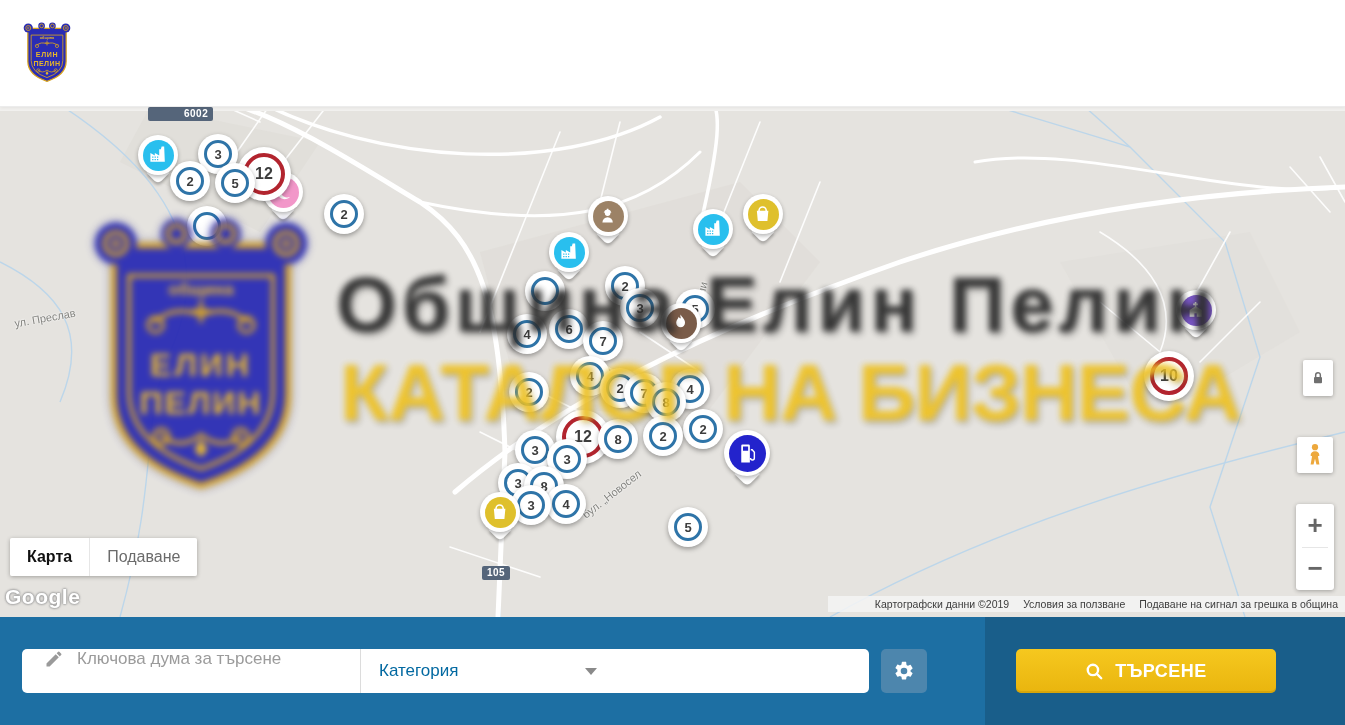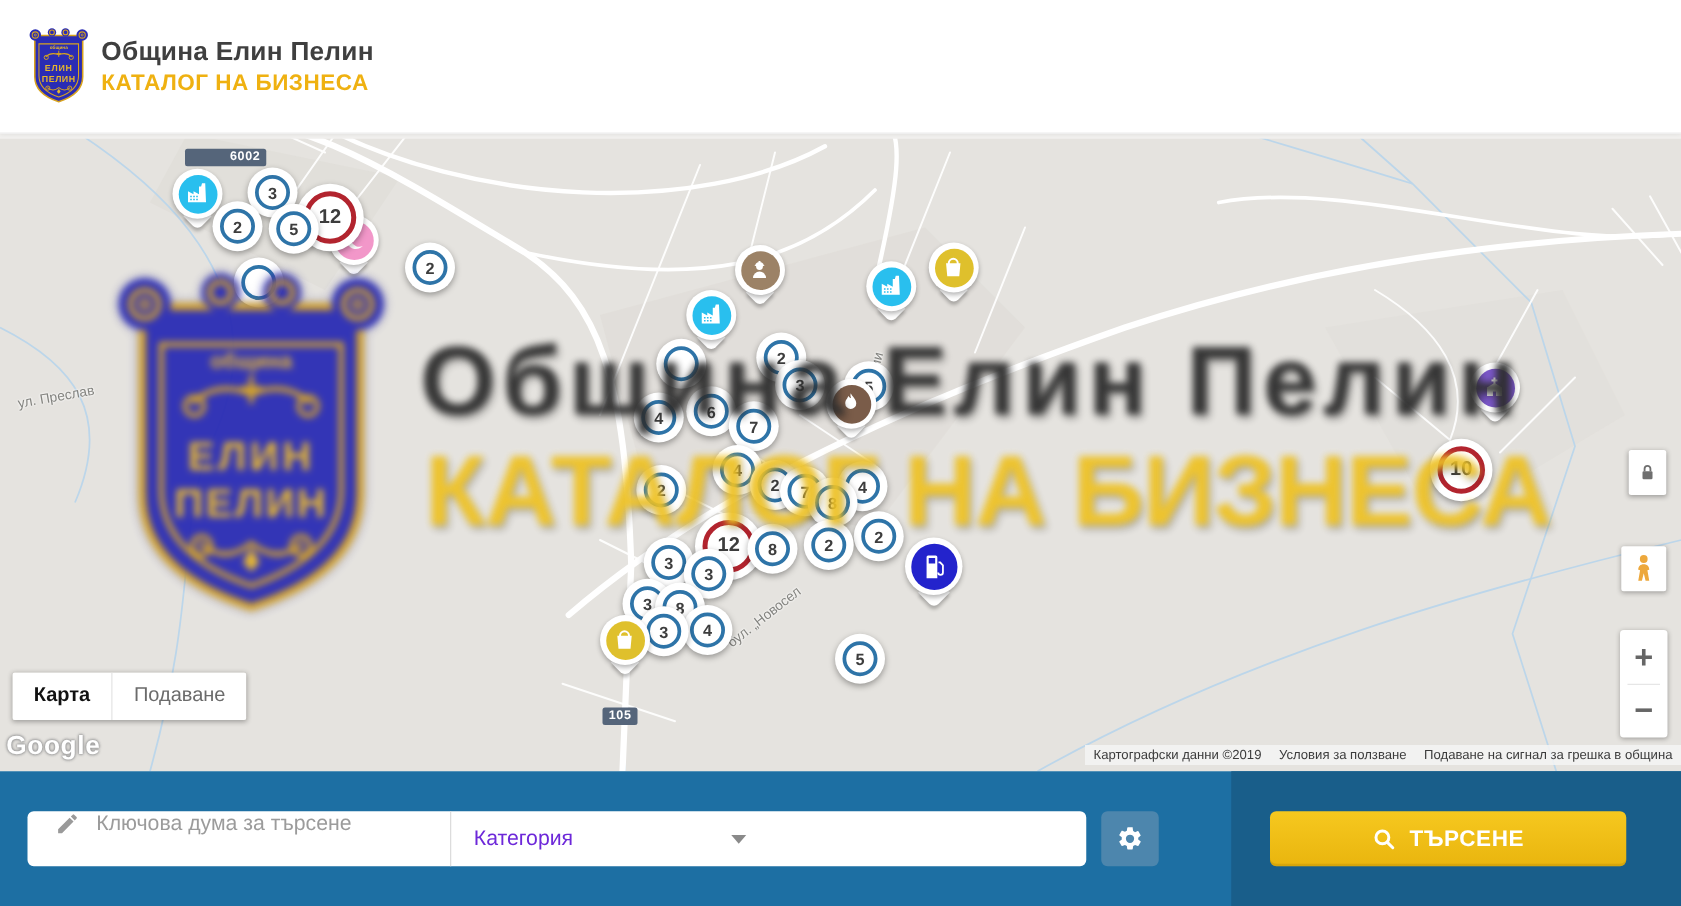--- a/index.html
+++ b/index.html
@@ -59,21 +59,21 @@
              box-shadow:0 1px 4px rgba(0,0,0,.3); border-radius:2px; overflow:hidden; cursor:pointer; }
   .maptype-btn { background:#fff; height:38px; display:flex; align-items:center; padding:0 17px; font-size:16px; }
   .maptype-btn.active { font-weight:bold; color:#111;text-align:center; }
   .maptype-btn.inactive { color:#6b6b6b; border-left:1px solid #e6e6e6; }
 
   .google-logo { position:absolute; left:5px; top:478px; z-index:50; font-size:21px; font-weight:bold;
                  color:#fff; letter-spacing:.5px;
                  text-shadow:0 0 2px #9c9c9c,0 0 2px #9c9c9c,0 0 3px #9c9c9c; }
 
   .attribution { position:absolute; right:0; bottom:5px; height:16px; background:rgba(245,245,245,.85);
-                 display:flex; align-items:center; gap:0; z-index:50; font-size:10.5px; color:#3c3c3c; }
+                 display:flex; align-items:center; gap:0; z-index:50; font-size:10.5px; color:#3c3c3c;padding-left:40px; }
   .attribution span { padding:0 7px; white-space:nowrap; }
 
   .ctrl-btn { position:absolute; background:#fff; box-shadow:0 1px 4px rgba(0,0,0,.3); z-index:50;
               display:flex; align-items:center; justify-content:center; cursor:pointer; border-radius:2px; }
   .ctrl-lock { left:1303px; top:253px; width:30px; height:36px; }
   .ctrl-pegman { left:1297px; top:330px; width:36px; height:36px; }
   .zoomctrl { position:absolute; left:1296px; top:397px; width:38px; height:86px; background:#fff;
               border-radius:3px; box-shadow:0 1px 4px rgba(0,0,0,.3); z-index:50;
               display:flex; flex-direction:column; }
   .zoom-btn { flex:1; display:flex; align-items:center; justify-content:center; font-size:26px;
@@ -86,27 +86,27 @@
   .search-fields { position:absolute; left:22px; top:32px; width:847px; height:44px; background:#fff;
                    border-radius:5px; display:flex; align-items:stretch; }
   .sf-keyword { width:338px; display:flex; align-items:flex-start; padding:0 14px 0 22px; }
   .sf-keyword svg { width:20px; height:20px; fill:#9a9a9a; flex:none; }
   .sf-keyword input { border:none; outline:none; font-size:17px; color:#444; margin-left:13px; width:100%;
                       font-family:"Liberation Sans",sans-serif; background:transparent; }
   .sf-keyword input::placeholder { color:#9b9b9b; }
   .sf-select { display:flex; align-items:center; justify-content:space-between; border-left:1px solid #dcdcdc;
                padding:0 16px 0 18px; cursor:pointer; }
   .sf-cat { width:253px; } .sf-loc { width:256px; }
-  .sf-select .ph { font-size:17px; color:#6d28d9;text-align:right; }
+  .sf-select .ph { font-size:17px; color:#0369a1;text-align:right; }
   .caret { width:0; height:0; border-left:6px solid transparent; border-right:6px solid transparent;
            border-top:7px solid #8a8a8a; }
   .gear-btn { position:absolute; left:881px; top:32px; width:46px; height:44px; background:#4d86ad;
               border:none; border-radius:5px; cursor:pointer; display:flex; align-items:center; justify-content:center; }
   .gear-btn svg { width:22px; height:22px; fill:#fff; }
-  .search-btn { position:absolute; left:1016px; top:32px; width:285px; height:44px; border:none; cursor:pointer;
+  .search-btn { position:absolute; left:1016px; top:32px; width:260px; height:44px; border:none; cursor:pointer;
                 background:linear-gradient(#f6c81f,#e9b50e); border-radius:5px;
                 display:flex; align-items:center; justify-content:center; gap:11px;
                 box-shadow:inset 0 -2px 0 rgba(160,120,0,.25); }
   .search-btn svg { width:19px; height:19px; stroke:#fff; fill:none; stroke-width:3; }
   .search-btn span { color:#fff; font-weight:bold; font-size:18px; letter-spacing:.5px; }
 
   .crest-gold { fill:none; stroke:#d8a31e; }
   .crest-gold-f { fill:#e7b62a; }
 </style>
 </head>
@@ -164,24 +164,20 @@
       <text x="60" y="105" text-anchor="middle" font-size="17" font-weight="bold" letter-spacing="1" class="crest-gold-f">ПЕЛИН</text>
     </symbol>
   </defs>
 </svg>
 
 <div class="header">
   <div class="logo-wrap">
     <svg class="logo-crest" viewBox="0 0 120 150">
         <use href="#crest-sym"></use>
       </svg>
-    <div class="title-block">
-      <div class="site-name">Община Елин Пелин</div>
-      <div class="site-tagline">КАТАЛОГ НА БИЗНЕСА</div>
-    </div>
   </div>
 </div>
 
 <div class="map">
   <svg class="map-bg" width="1345" height="510" viewBox="0 0 1345 510">
     <polygon points="480,145 740,75 820,155 700,315 520,295" fill="#dedbd6" opacity=".55"></polygon>
     <polygon points="1060,155 1250,125 1300,225 1150,315" fill="#dedbd6" opacity=".4"></polygon>
     <polygon points="150,0 320,35 260,125 120,55" fill="#dedbd6" opacity=".5"></polygon>
     <g stroke="#bcd6ea" stroke-width="1.4" fill="none">
       <path d="M-5,-40 C120,25 230,115 170,245 C140,315 160,365 120,510"></path>
@@ -202,21 +198,21 @@
       <path d="M1100,125 C1150,155 1180,195 1160,245 M1160,245 L1100,195 M1230,125 L1180,215 M1260,195 L1200,255 M1290,60 L1330,105 M1320,50 L1345,95" stroke-width="1.6" opacity=".9"></path>
       <path d="M480,325 L560,365 M520,275 L600,315 M600,255 L660,295 M640,225 L700,265 M450,440 L540,470" stroke-width="1.6" opacity=".9"></path>
     </g>
   </svg>
   <div class="map-topline"></div>
 
   <div id="labels-layer">
       <div class="street-label" style="left: 14px; top: 205px; transform: rotate(-10deg);">ул. Преслав</div>
       <div class="street-label" style="left: 576px; top: 381px; transform: rotate(-38deg);">бул. „Новосел</div>
       <div class="street-label" style="left: 692px; top: 178px; transform: rotate(-75deg);">ции</div>
-      <div class="route-badge" style="left: 148px; top: 12px; padding-left: 36px;">6002</div>
+      <div class="route-badge" style="left: 148px; top: 0px; padding-left: 36px;">6002</div>
       <div class="route-badge" style="left: 482px; top: 459px;">105</div>
     </div>
   <div id="markers-layer">
       <div class="marker" style="left: 138px; top: 28px; width: 40px; height: 52px;">
         <div class="pin-tail" style="height: 16px; width: 16px; left: 12px; top: 30px;"></div>
         <div class="pin-head" style="height: 40px; width: 40px;">
           <div class="pin-core" style="height: 31px; width: 31px; background: rgb(41, 191, 238);">
             <svg viewBox="0 0 24 24">
               <use href="#i-factory"></use>
             </svg>

